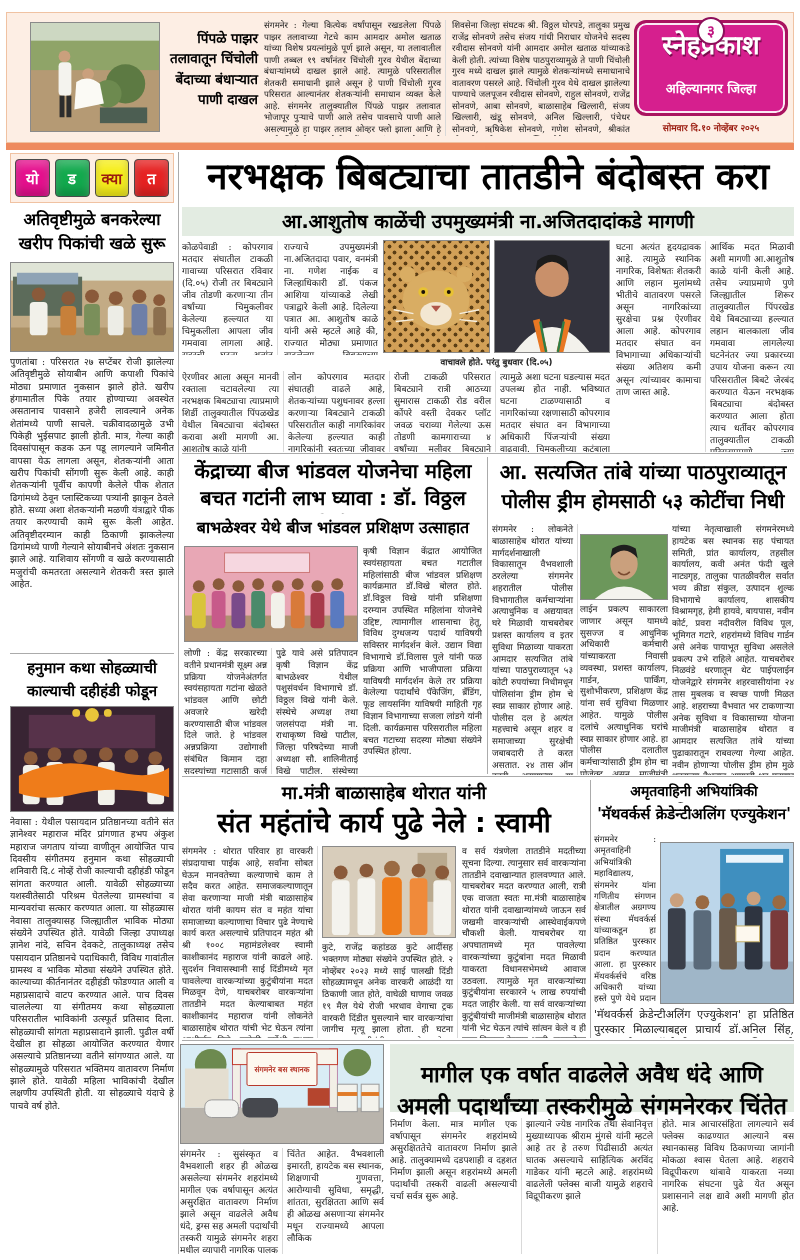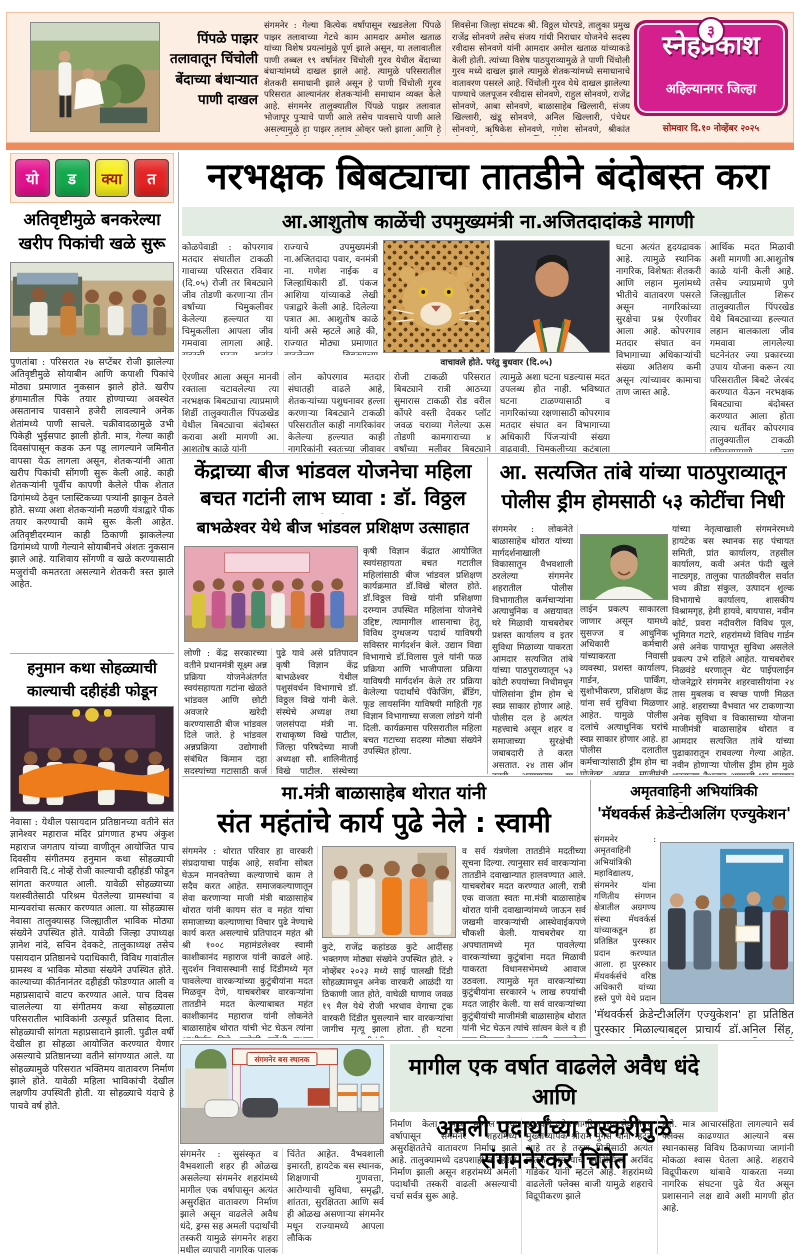--- a/index.html
+++ b/index.html
@@ -33,21 +33,21 @@
   
   .yod-box{background:#fdeee4;border:1px solid #f0c2a2;display:flex;gap:5px;align-items:center;
            justify-content:center;padding:4px}
   .yod-tile{width:36px;height:38px;border:1px solid #4a4a4a;border-radius:4px;color:#fff;
             font-weight:800;font-size:15px;display:flex;align-items:center;justify-content:center;
             box-shadow:inset 0 -6px 8px rgba(0,0,0,.18), inset 0 6px 8px rgba(255,255,255,.25)}
 
   .subhead-band{background:#e3ece2;font-weight:800;text-align:center;color:#000}
   .gate-label{position:absolute;top:7px;left:50%;transform:translateX(-50%);
               background:#fdf8ef;border:1px solid #b8392c;color:#b8392c;font-weight:800;
-              font-size:7.5px;padding:1px 7px;border-radius:2px;white-space:nowrap}
+              font-size:7.5px;padding:11px 7px;border-radius:2px;white-space:nowrap}
   .leopard{background-color:#d2a057;
            background-image:radial-gradient(#5a3d14 1.6px, transparent 2.3px),
                             radial-gradient(#5a3d14 1.6px, transparent 2.3px);
            background-size:11px 11px;background-position:0 0,5px 6px}
   .caption{font-size:8.5px;font-weight:700;text-align:center;color:#222;overflow:hidden}
 </style>
 </head>
 <body>
 
 <div class="page">
@@ -325,21 +325,21 @@
       <rect x="182" y="40" width="18" height="28" fill="#f3f2ec" stroke="#999"></rect>
       <rect x="158" y="48" width="20" height="4" fill="#e07b28"></rect>
       <rect x="182" y="48" width="18" height="4" fill="#e07b28"></rect>
     </svg>
     <span class="gate-label">संगमनेर बस स्थानक</span>
   </div>
 
   <div class="abs bt cdiv" style="left:180px;top:1148px;width:103px;height:106px">संगमनेर : सुसंस्कृत व वैभवशाली शहर ही ओळख असलेल्या संगमनेर शहरांमध्ये मागील एक वर्षापासून अत्यंत असुरक्षित वातावरण निर्माण झाले असून वाढलेले अवैध धंदे, ड्रग्स सह अमली पदार्थांची तस्करी यामुळे संगमनेर शहरा मधील व्यापारी नागरिक पालक महिला</div>
   <div class="abs bt" style="left:287px;top:1148px;width:97px;height:106px">चिंतेत आहेत. वैभवशाली इमारती, हायटेक बस स्थानक, शिक्षणाची गुणवत्ता, आरोग्याची सुविधा, समृद्धी, शांतता, सुरक्षितता आणि सर्व ही ओळख असणाऱ्या संगमनेर मधून राज्यामध्ये आपला लौकिक</div>
 
-  <div class="abs subhead-band" style="left:390px;top:1044px;width:328px;height:68px;padding-top:8px">
+  <div class="abs subhead-band" style="left:390px;top:1044px;width:404px;height:68px;padding-top:16px">
     <div style="font-size:22px;line-height:30px">मागील एक वर्षात वाढलेले अवैध धंदे आणि</div>
     <div style="font-size:23px;line-height:32px">अमली पदार्थांच्या तस्करीमुळे संगमनेरकर चिंतेत</div>
   </div>
 
   <div class="abs bt cdiv" style="left:390px;top:1118px;width:132px;height:136px">निर्माण केला. मात्र मागील एक वर्षापासून संगमनेर शहरांमध्ये असुरक्षिततेचे वातावरण निर्माण झाले आहे. तालुक्यामध्ये दडपशाही व दहशत निर्माण झाली असून शहरांमध्ये अमली पदार्थांची तस्करी वाढली असल्याची चर्चा सर्वत्र सुरू आहे.</div>
   <div class="abs bt cdiv" style="left:526px;top:1118px;width:132px;height:136px">झाल्याने ज्येष्ठ नागरिक तथा सेवानिवृत्त मुख्याध्यापक श्रीराम मुंगसे यांनी म्हटले आहे तर हे तरुण पिढीसाठी अत्यंत घातक असल्याचे साहित्यिक अरविंद गाडेकर यांनी म्हटले आहे. शहरांमध्ये वाढलेली फ्लेक्स बाजी यामुळे शहराचे विद्रूपीकरण झाले</div>
   <div class="abs bt" style="left:662px;top:1118px;width:132px;height:136px">होते. मात्र आचारसंहिता लागल्याने सर्व फ्लेक्स काढण्यात आल्याने बस स्थानकासह विविध ठिकाणच्या जागांनी मोकळा श्वास घेतला आहे. शहराचे विद्रूपीकरण थांबावे याकरता नव्या नागरिक संघटना पुढे येत असून प्रशासनाने लक्ष द्यावे अशी मागणी होत आहे.</div>
 
 </div>
 

